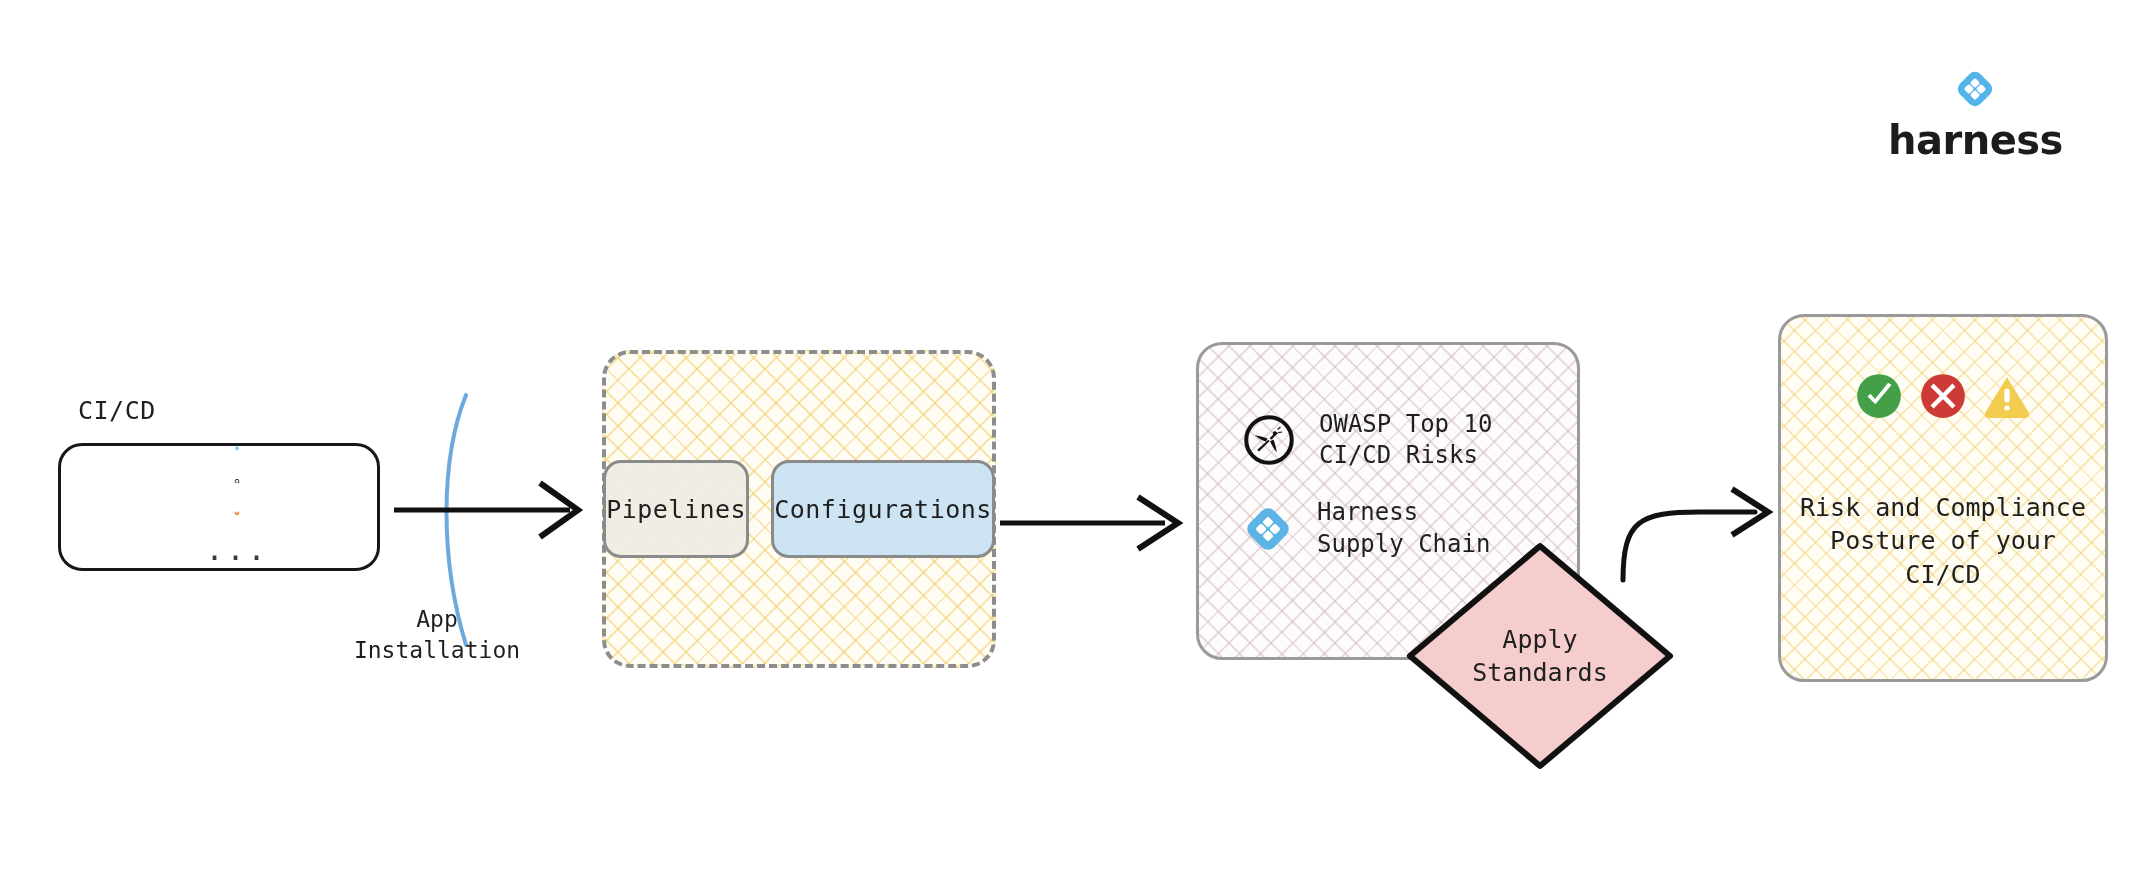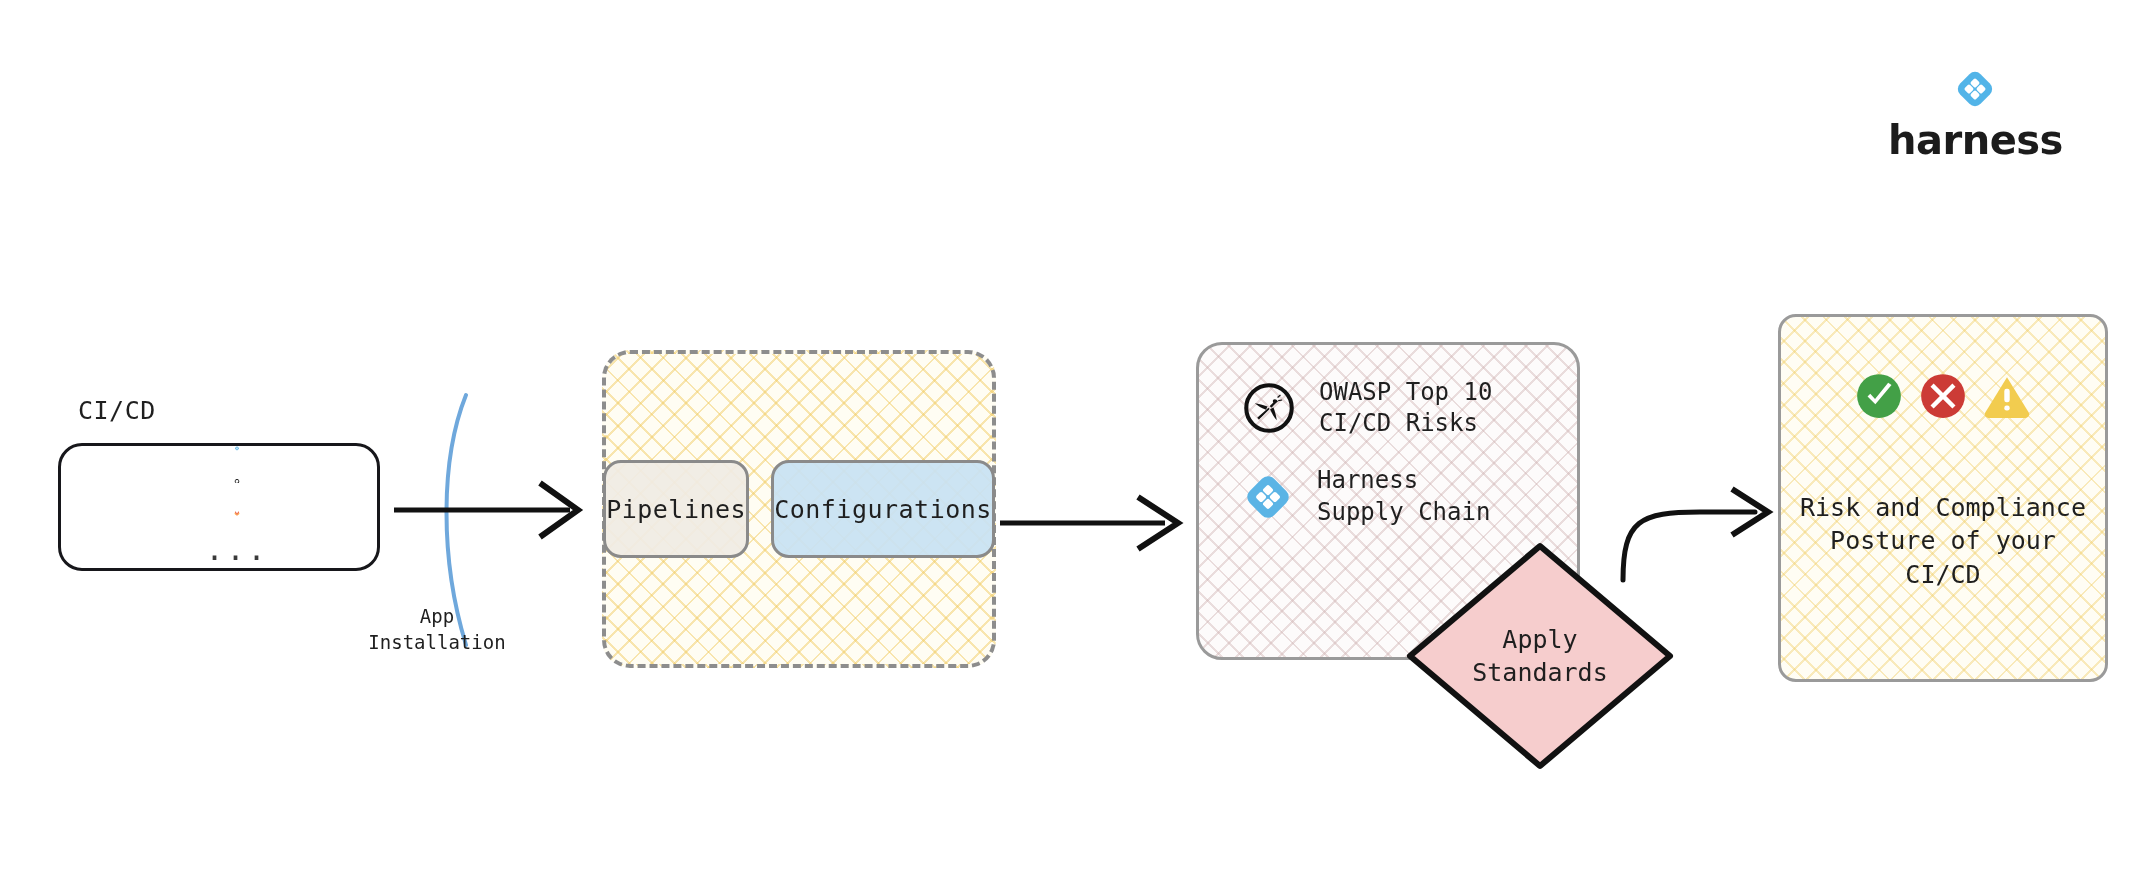--- a/index.html
+++ b/index.html
@@ -63,21 +63,21 @@
     color: #3a3a3a;
     line-height: 0.4;
     padding-bottom: 12px;
   }
 
   
   #app-install-label {
     left: 322px; top: 604px;
     width: 230px;
     text-align: center;
-    font-size: 19px;
+    font-size: 23px;
     line-height: 1.35;
     color: #1f1f1f;
     white-space: pre-line;
   }
 
   
   #pipeline-container {
     left: 602px; top: 350px;
     width: 394px; height: 318px;
     border: 4px dashed #8d8d8d;
@@ -109,21 +109,21 @@
   
   #standards-panel {
     left: 1196px; top: 342px;
     width: 384px; height: 318px;
     border: 3px solid #9a9a9a;
     border-radius: 26px;
     background-color: #fdfbfb;
     background-image:
       repeating-linear-gradient(45deg,  rgba(205,175,175,0.40) 0 2px, rgba(0,0,0,0) 2px 15px),
       repeating-linear-gradient(-45deg, rgba(205,175,175,0.40) 0 2px, rgba(0,0,0,0) 2px 15px);
-    padding: 32px 0 0 44px;
+    padding: 64px 0 0 44px;
   }
   .std-row {
     display: flex;
     align-items: center;
     gap: 24px;
     margin-bottom: 26px;
   }
   .std-row .std-text {
     font-size: 24px;
     line-height: 1.3;
@@ -148,21 +148,21 @@
     color: #1f1f1f;
     white-space: pre-line;
     pointer-events: none;
   }
 
   
   #outcome-panel {
     left: 1778px; top: 314px;
     width: 330px; height: 368px;
     border: 3px solid #9a9a9a;
-    border-radius: 18px;
+    border-radius: 26px;
     background-color: #fffdf4;
     background-image:
       repeating-linear-gradient(45deg,  rgba(240,205,100,0.40) 0 2px, rgba(0,0,0,0) 2px 15px),
       repeating-linear-gradient(-45deg, rgba(240,205,100,0.40) 0 2px, rgba(0,0,0,0) 2px 15px);
     display: flex;
     flex-direction: column;
     align-items: center;
   }
   #status-icons {
     display: flex;

